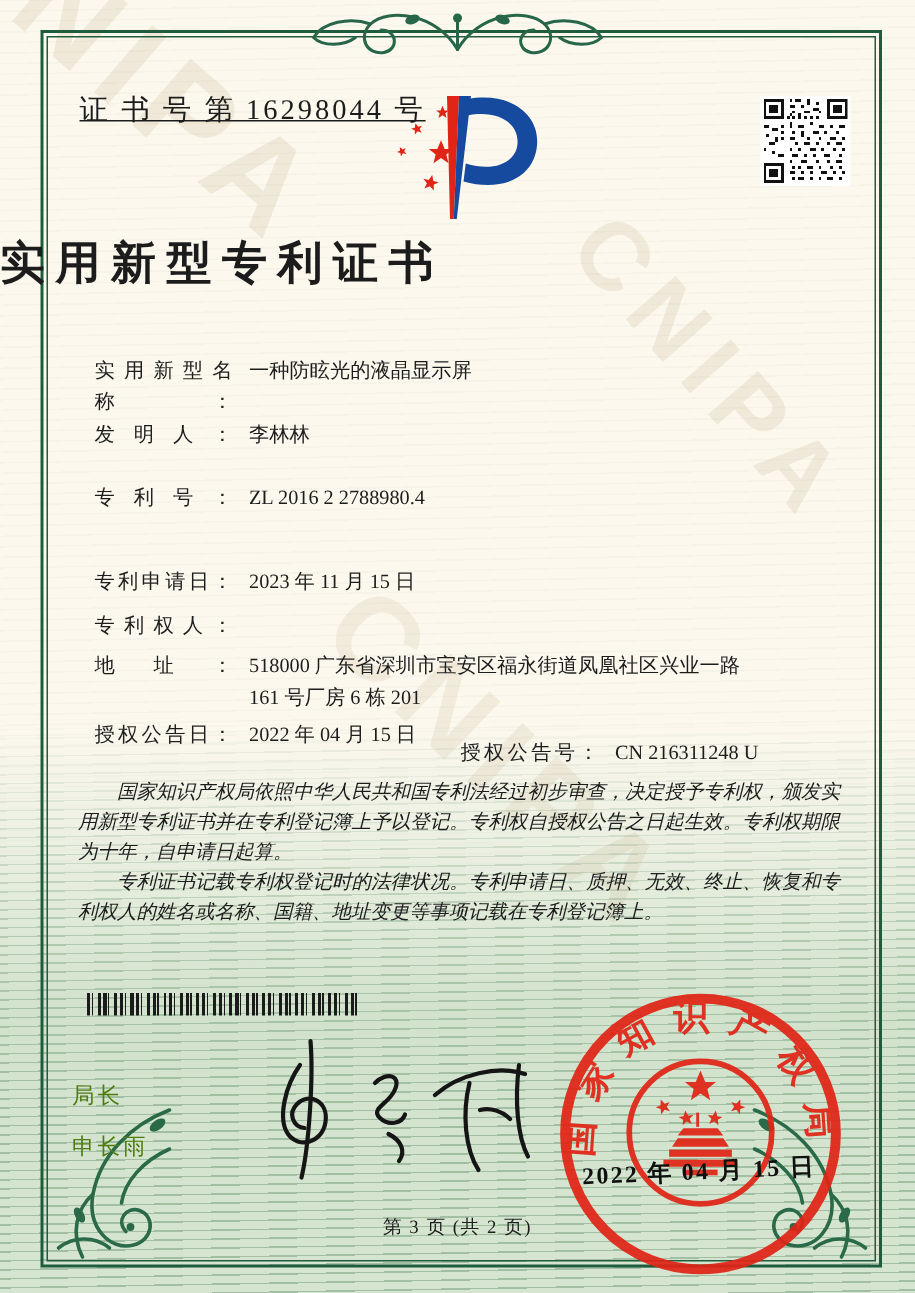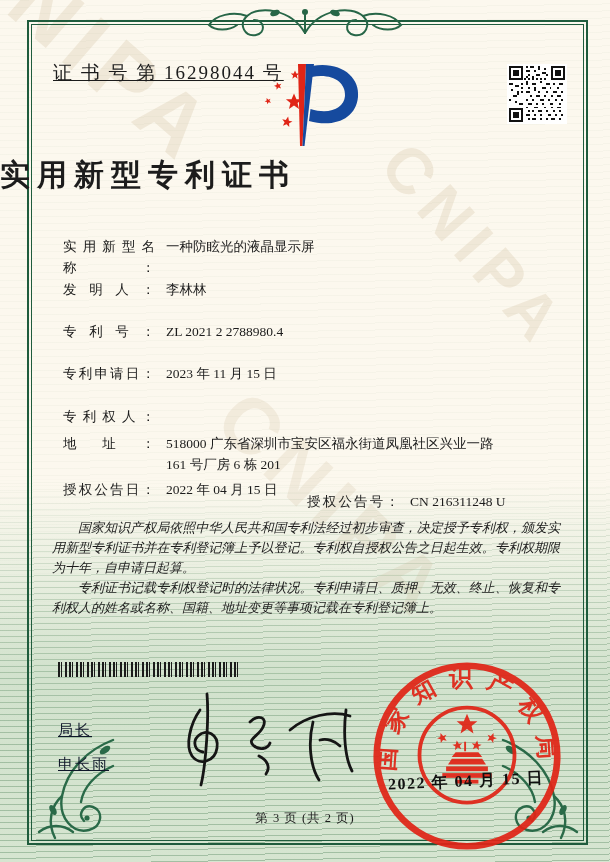--- a/index.html
+++ b/index.html
@@ -30,31 +30,31 @@
   .orn-br{right:23px;bottom:18px;transform:scaleX(-1);}
   .cert-no{position:absolute;left:53px;top:60px;font-size:19px;letter-spacing:2px;text-decoration:underline;}
   .logo{position:absolute;left:238px;top:58px;}
   .qr{position:absolute;left:507px;top:64px;background:#fff;padding:2px;}
   .title{position:absolute;left:0;right:0;top:155px;text-align:left;
          font-size:30px;font-weight:bold;letter-spacing:7px;}
   .frow{position:absolute;left:63px;width:490px;display:flex;font-size:13.5px;line-height:21px;}
   .flabel{flex:none;width:92px;text-align:justify;text-align-last:justify;}
   .fvalue{margin-left:11px;white-space:nowrap;}
   .fvalue.wrap{white-space:normal;width:345px;}
-  .r0{top:236px}.r1{top:279px}.r2{top:321px}.r3{top:363px}.r4{top:406px}.r5{top:433px}.r6{top:479px}
+  .r0{top:236px}.r1{top:279px}.r2{top:321px}.r3{top:377px}.r4{top:406px}.r5{top:433px}.r6{top:479px}
   .pair{display:flex;}
   .pair2{position:absolute;left:244px;top:12px;display:flex;}
   .paras{position:absolute;left:52px;top:518px;width:508px;font-size:13px;line-height:20px;
          font-style:italic;text-align:justify;}
   .paras p{margin:0;text-indent:2em;}
   .barcode{position:absolute;left:58px;top:662px;width:180px;height:15px;
     background:repeating-linear-gradient(90deg,#1b1b1b 0 2px,rgba(0,0,0,0) 2px 3px,
       #1b1b1b 3px 4px,rgba(0,0,0,0) 4px 7px,#1b1b1b 7px 9px,rgba(0,0,0,0) 9px 11px);}
-  .signer{position:absolute;left:58px;font-family:"Liberation Sans","DejaVu Sans",sans-serif;
-          font-size:15px;color:#0f172a;letter-spacing:2px;text-decoration:underline;}
+  .signer{position:absolute;left:48px;font-family:"Liberation Sans","DejaVu Sans",sans-serif;
+          font-size:15px;color:#4d7c0f;letter-spacing:2px;}
   .signer-title{top:721px;}
   .signer-name{top:755px;}
   .signature{position:absolute;left:162px;top:688px;}
   .seal{position:absolute;left:372px;top:658px;opacity:.93;}
   .seal-date{position:absolute;left:388px;top:770px;width:210px;font-size:16px;font-weight:bold;
     letter-spacing:1.5px;color:#101010;transform:rotate(-2.5deg);}
   .footer{position:absolute;left:0;right:0;top:810px;text-align:center;font-size:12.5px;letter-spacing:1px;}
 </style>
 </head>
 <body>
@@ -231,21 +231,21 @@
   <div class="frow r0">
     <span class="flabel">实用新型名称：</span>
     <span class="fvalue">一种防眩光的液晶显示屏</span>
   </div>
   <div class="frow r1">
     <span class="flabel">发明人：</span>
     <span class="fvalue">李林林</span>
   </div>
   <div class="frow r2">
     <span class="flabel">专利号：</span>
-    <span class="fvalue">ZL 2021 2 2788980.4</span>
+    <span class="fvalue">ZL 2016 2 2788980.4</span>
   </div>
   <div class="frow r3">
     <span class="flabel">专利申请日：</span>
     <span class="fvalue">2023 年 11 月 15 日</span>
   </div>
   <div class="frow r4">
     <span class="flabel">专利权人：</span>
   </div>
   <div class="frow r5">
     <span class="flabel">地址：</span>

